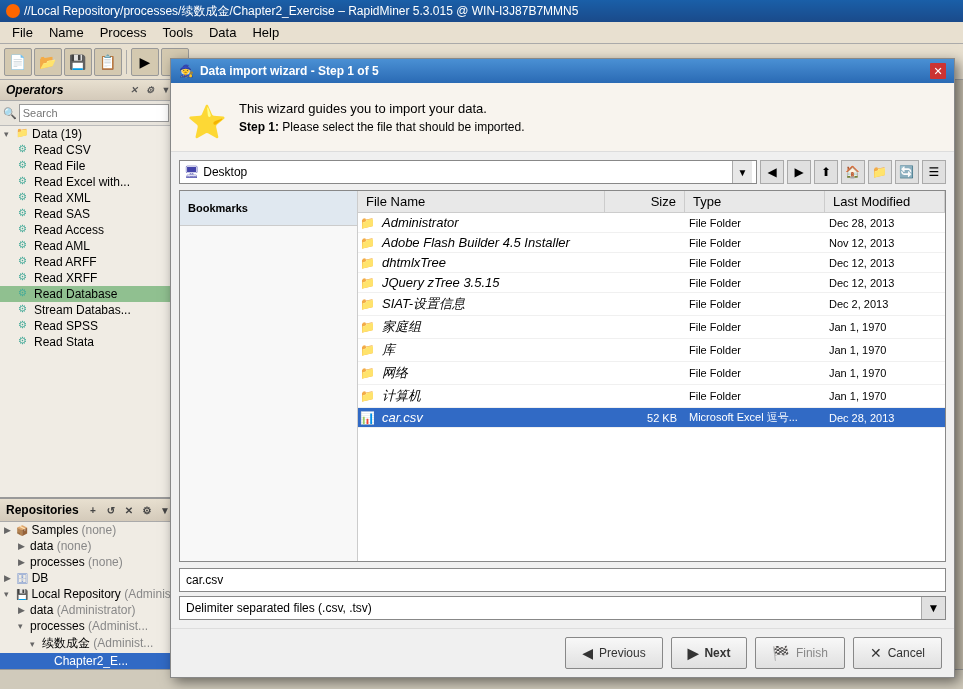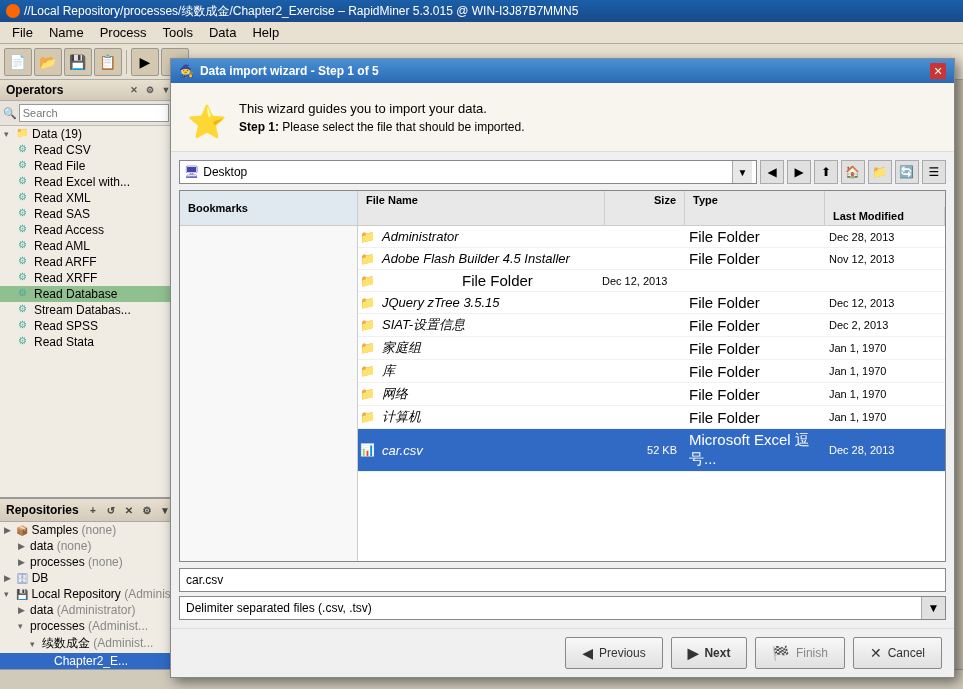--- a/index.html
+++ b/index.html
@@ -73,20 +73,21 @@
 
     .panel-header {
       background: linear-gradient(to bottom, #e8e0d0, #d4caba);
       padding: 3px 6px;
       font-weight: bold;
       font-size: 11px;
       border-bottom: 1px solid #aaa;
       display: flex;
       align-items: center;
       justify-content: space-between;
+      font-style: italic;
     }
 
     .search-box {
       padding: 3px;
       display: flex;
       align-items: center;
       gap: 2px;
       background: #e8e4dc;
       border-bottom: 1px solid #bbb;
     }
@@ -297,43 +298,43 @@
     }
     .files-header {
       display: flex;
       background: #e8e8e8;
       border-bottom: 1px solid #ccc;
       position: sticky;
       top: 0;
     }
     .files-header-cell {
       padding: 3px 8px;
-      font-size: 11px;
-      font-weight: bold;
+      font-size: 13px;
+      font-weight: normal;
       border-right: 1px solid #ccc;
       cursor: pointer;
     }
     .col-name { flex: 1; }
     .col-size { width: 80px; text-align: right; }
     .col-type { width: 140px; }
-    .col-modified { width: 120px; margin-top: 16px; }
+    .col-modified { width: 120px; }
 
     .file-row {
       display: flex;
       align-items: center;
       padding: 2px 0;
       border-bottom: 1px solid #f0f0f0;
       cursor: pointer;
     }
     .file-row.selected { background: #316ac5; color: white; }
 
     .file-icon { width: 20px; text-align: center; font-size: 12px; flex-shrink: 0; }
     .file-name { flex: 1; padding: 0 4px; font-size: 13px; font-style: italic; }
     .file-size { width: 80px; text-align: right; padding-right: 8px; font-size: 11px; }
-    .file-type { width: 140px; padding: 0 4px; font-size: 15px; }
+    .file-type { width: 140px; padding: 0 4px; font-size: 11px; }
     .file-modified { width: 120px; padding: 0 4px; font-size: 11px; }
 
     
     .selected-file-bar {
       margin-top: 6px;
       height: 24px;
       border: 1px solid #888;
       background: white;
       display: flex;
       align-items: center;
@@ -638,20 +639,21 @@
       </div>
       <div class="file-name">Adobe Flash Builder 4.5 Installer</div>
       <div class="file-size"></div>
       <div class="file-type">File Folder</div>
       <div class="file-modified">Nov 12, 2013</div>
     </div>
                 <div class="file-row">
       <div class="file-icon">
         <span style="color:#e8a020;">📁</span>
       </div>
+      <div class="file-name">dhtmlxTree</div>
       <div class="file-size"></div>
       <div class="file-type">File Folder</div>
       <div class="file-modified">Dec 12, 2013</div>
     </div>
                 <div class="file-row">
       <div class="file-icon">
         <span style="color:#e8a020;">📁</span>
       </div>
       <div class="file-name">JQuery zTree 3.5.15</div>
       <div class="file-size"></div>

